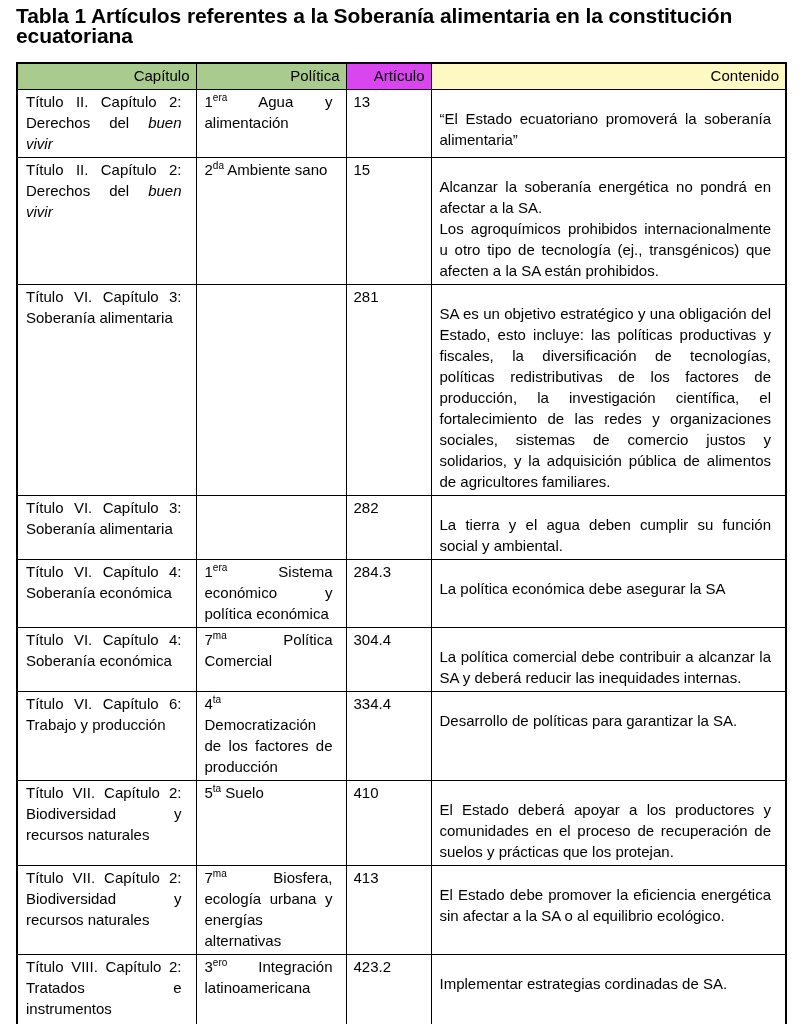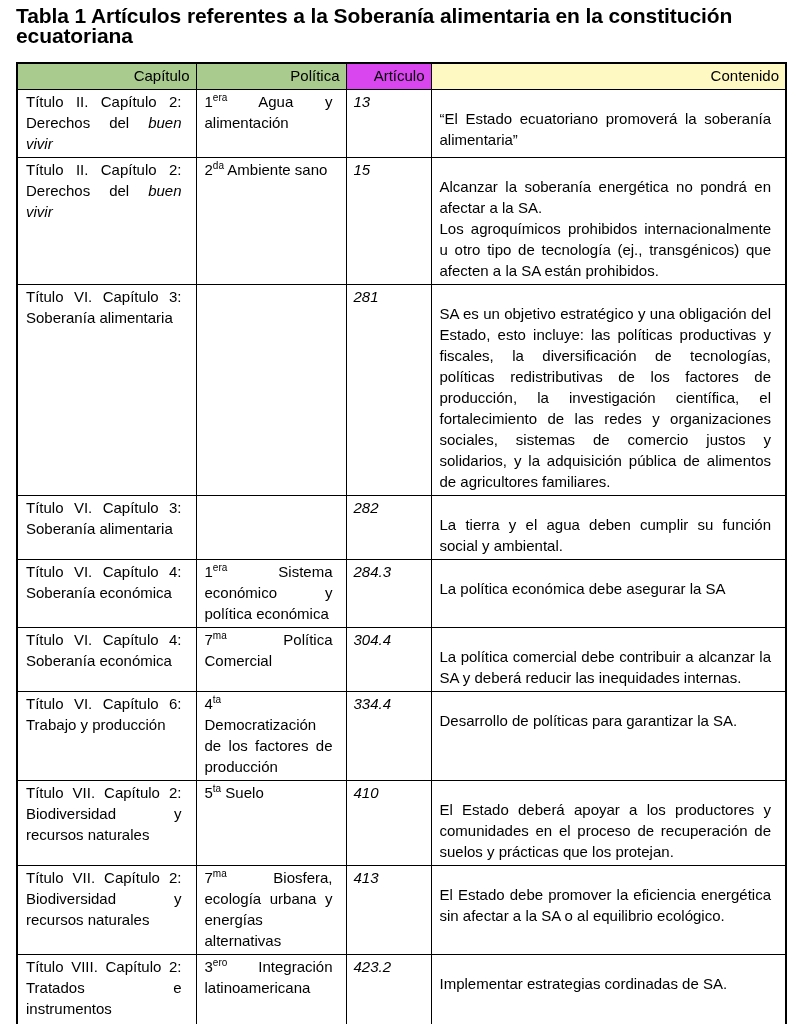--- a/index.html
+++ b/index.html
@@ -39,21 +39,21 @@
     box-sizing: border-box;
   }
   table.articles th {
     font-weight: 400;
     text-align: right;
     padding: 1px 6px 2px 7px;
     line-height: 22px;
   }
   td.c-cap { text-align: justify; padding: 1px 14px 3px 8px; }
   td.c-sec { text-align: justify; padding: 1px 13px 3px 8px; }
-  td.c-art { text-align: left;    padding: 1px 4px 3px 7px; font-style: italic; }
+  td.c-art { text-align: left;    padding: 1px 4px 3px 7px; }
   td.c-con { text-align: justify; padding: 18px 14px 3px 8px; }
   td i { font-style: italic; }
   td sup {
     font-size: 10px;
     line-height: 0;
     vertical-align: super;
   }
 </style>
 </head>
 <body>

